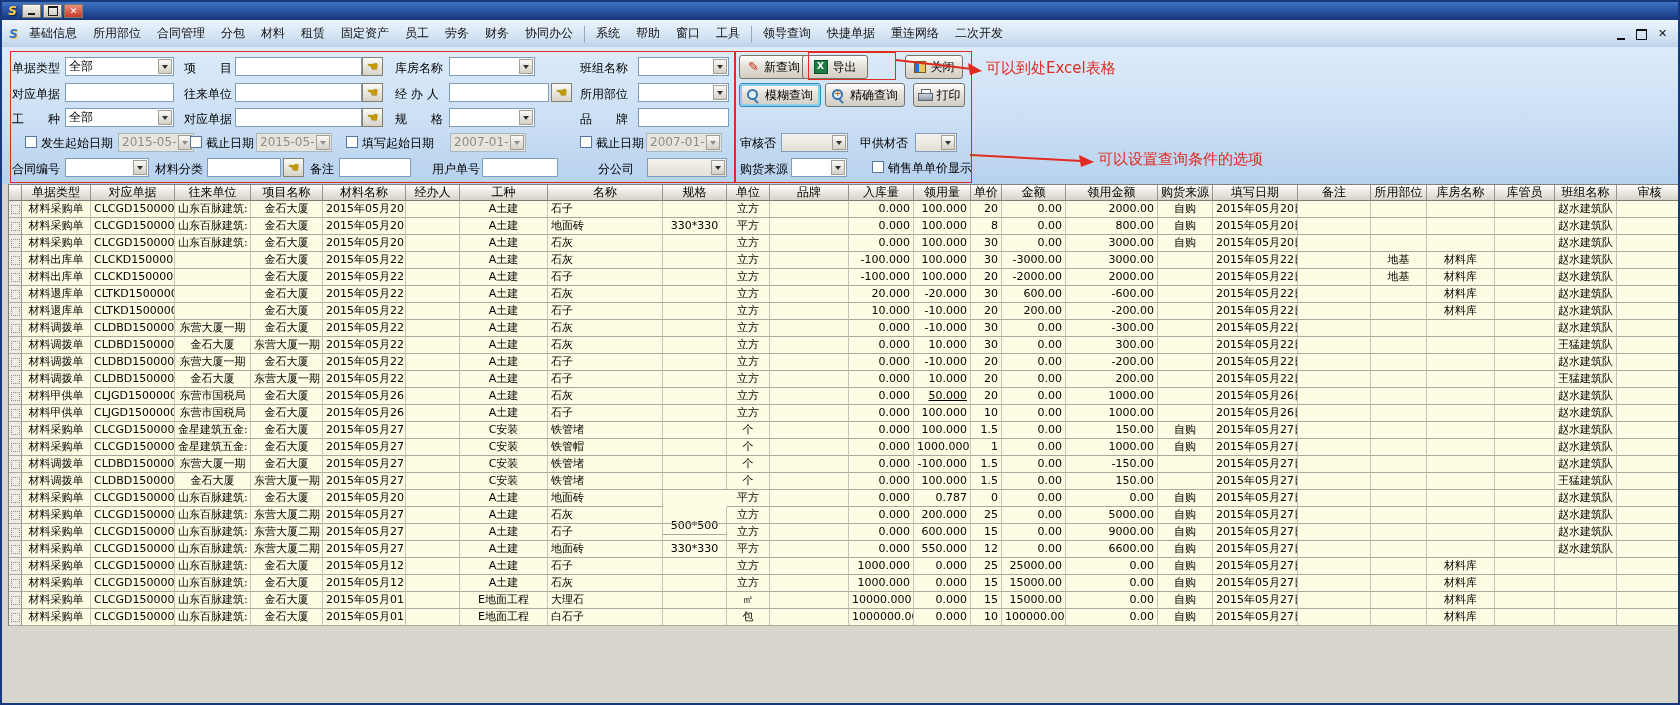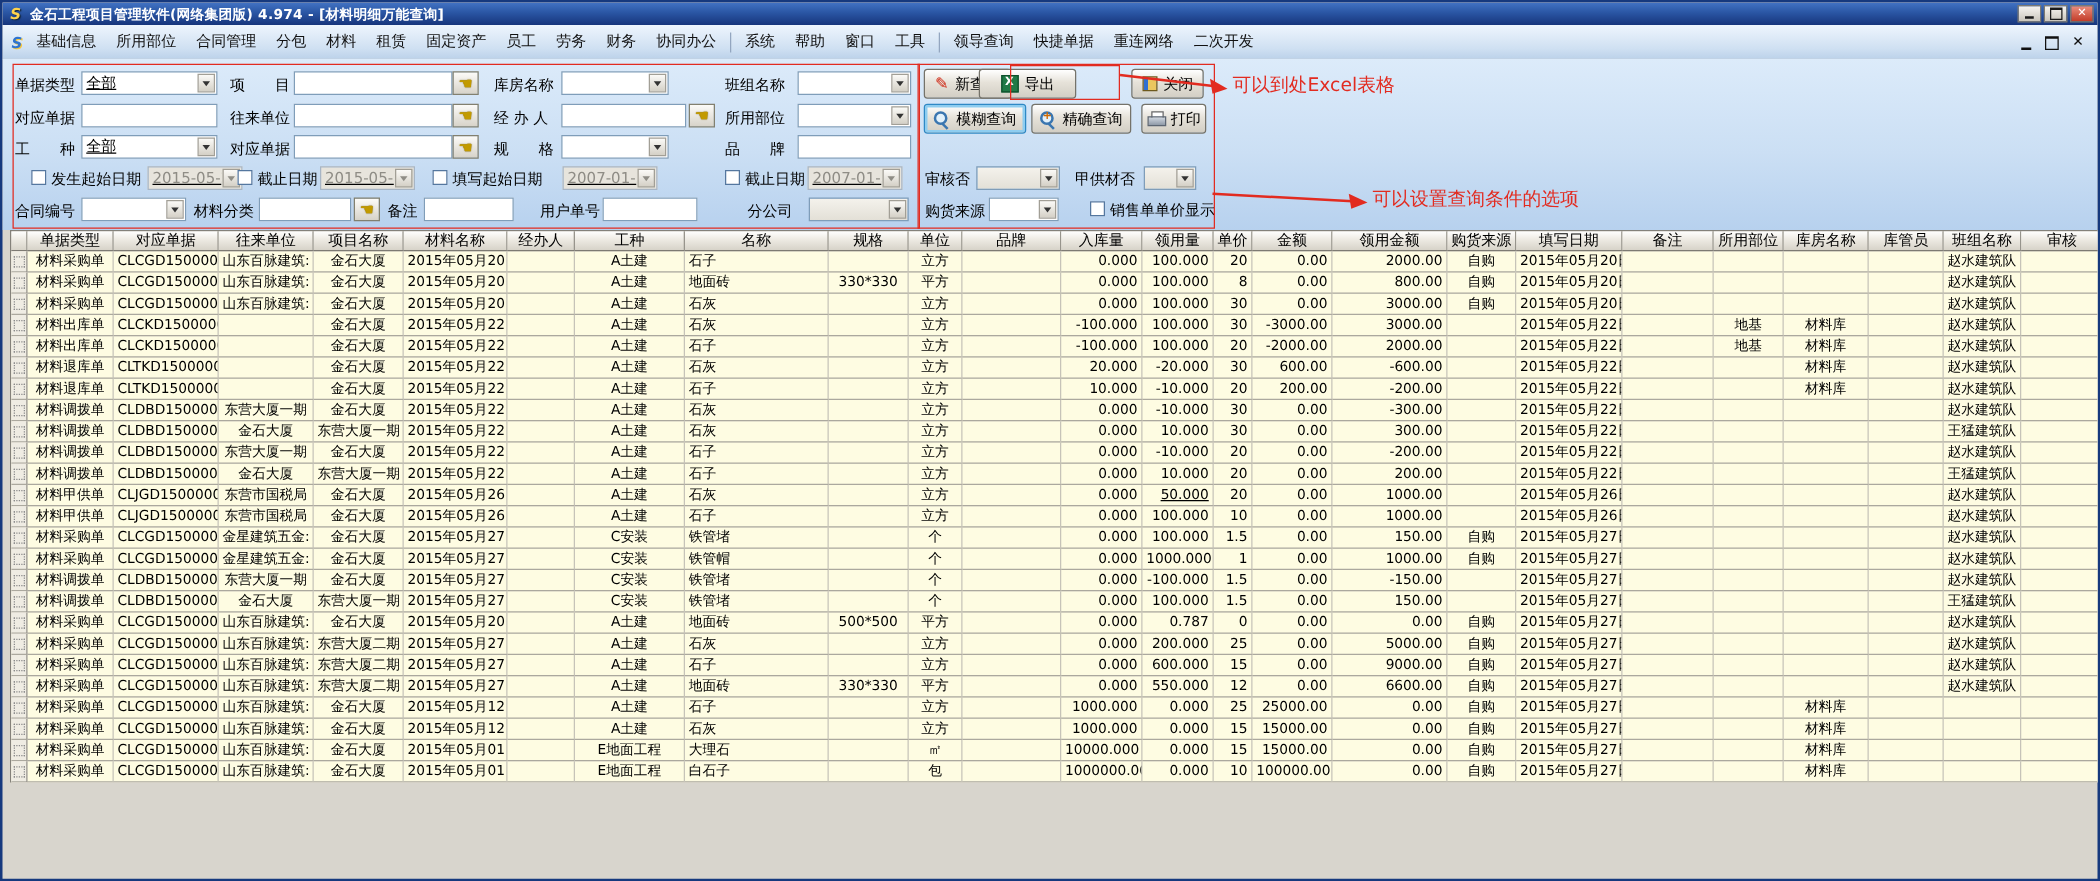--- a/index.html
+++ b/index.html
@@ -24,21 +24,21 @@
   .mdictl{display:flex;align-items:center;gap:6px;padding-right:4px;}
   .mbtn{width:15px;height:13px;display:flex;align-items:flex-end;justify-content:center;color:#111;}
   .mbtn .minbar{width:8px;height:2px;background:#111;}
   .mbtn .restbox{width:9px;height:8px;border:1px solid #111;border-top-width:2px;}
   .mbtn.x{font-size:11px;font-weight:bold;align-items:center;}
 
   
   .fpanel{position:absolute;top:45px;left:0;right:0;height:137px;background:linear-gradient(180deg,#dcebfa 0%,#cbdff4 55%,#b7d1ee 100%);}
   .flabel{position:absolute;font-size:12px;color:#000;white-space:nowrap;}
   .txt{position:absolute;height:19px;border:1px solid #7f9db9;background:#fff;font-size:12px;padding:0 3px;box-sizing:border-box;font-family:inherit;}
-  .combo{position:absolute;height:19px;border:1px solid #7f9db9;background:#fff;box-sizing:border-box;text-decoration:underline;}
+  .combo{position:absolute;height:19px;border:1px solid #7f9db9;background:#fff;box-sizing:border-box;}
   .combo .cval{display:block;font-size:12px;line-height:17px;padding-left:3px;margin-right:16px;overflow:hidden;white-space:nowrap;}
   .carrow{position:absolute;right:1px;top:1px;bottom:1px;width:14px;background:linear-gradient(#fbfaf7,#d4d0c6);border:1px solid #a29f96;box-sizing:border-box;display:flex;align-items:center;justify-content:center;}
   .carrow::after{content:"";width:0;height:0;border:3px solid transparent;border-top:4px solid #333;margin-top:4px;}
   .combo.gray{background:linear-gradient(#f4f2ec,#e3e0d7);}
   .combo.disabled{background:#e7e4dc;border-color:#a7b5c5;}
   .combo.disabled .cval{color:#8f8d86;}
   .combo.disabled .carrow::after{border-top-color:#8f8d86;}
   .handbtn{position:absolute;width:21px;height:19px;background:linear-gradient(#fcfbf8,#d7d3c9);border:1px solid #82806f;box-sizing:border-box;text-align:center;line-height:15px;cursor:default;}
   .handico{font-size:13px;color:#c29a00;text-shadow:0 0 1px #6b5500;}
   .cb{position:absolute;width:12px;height:12px;background:#fff;border:1px solid #55779f;box-sizing:border-box;}
@@ -72,21 +72,20 @@
   .selcell{background:#efece3;border-right:1px solid #97948c;display:flex;align-items:center;justify-content:center;padding:0;}
   .rowdot{width:7px;height:7px;border:1px dotted #8a8a8a;}
 </style>
 </head>
 <body>
 
 <div class="window">
 
   <div class="titlebar">
     <span class="applogo">S</span>
-    <span class="title">金石工程项目管理软件(网络集团版) 4.974 - [材料明细万能查询]</span>
     <span class="wbtn">
         <span class="minbar"></span>
       </span>
     <span class="wbtn">
         <span class="restbox"></span>
       </span>
     <span class="wbtn close">✕</span>
   </div>
 
   <div class="menubar">
@@ -233,21 +232,21 @@
         <span class="cval"></span>
         <span class="carrow"></span>
       </div>
     <span class="cb" style="left:870px;top:114px"></span>
     <span class="flabel" style="left:886px;top:113px">销售单单价显示</span>
 
     <div class="btn" style="left:737px;top:8px;width:70px">
         <span class="ico ico-brush"></span>
         <span>新查询</span>
       </div>
-    <div class="btn" style="left:781px;top:8px;width:78px">
+    <div class="btn" style="left:800px;top:8px;width:66px">
         <span class="ico ico-excel"></span>
         <span>导出</span>
       </div>
     <div class="btn" style="left:903px;top:8px;width:58px">
         <span class="ico ico-door"></span>
         <span>关闭</span>
       </div>
     <div class="btn focus" style="left:737px;top:36px;width:82px">
         <span class="ico ico-mag"></span>
         <span>模糊查询</span>
@@ -805,21 +804,21 @@
             <span class="rowdot"></span>
           </div>
           <div class="cell ac" style="width: 69px;">材料采购单</div>
           <div class="cell ac" style="width: 84px;">CLCGD150000001</div>
           <div class="cell ac" style="width: 76px;">山东百脉建筑:</div>
           <div class="cell ac" style="width: 72px;">金石大厦</div>
           <div class="cell ac" style="width: 83px;">2015年05月20日</div>
           <div class="cell ac" style="width: 54px;"></div>
           <div class="cell ac" style="width: 88px;">A土建</div>
           <div class="cell al" style="width: 115px;">地面砖</div>
-          <div class="cell ac" style="width: 64px;">500*500</div>
+          <div class="cell ac" style="width: 64px; margin-top: 28px;">500*500</div>
           <div class="cell ac" style="width: 43px;">平方</div>
           <div class="cell ac" style="width: 79px;"></div>
           <div class="cell ar" style="width: 65px;">0.000</div>
           <div class="cell ar" style="width: 57px;">0.787</div>
           <div class="cell ar" style="width: 31px;">0</div>
           <div class="cell ar" style="width: 64px;">0.00</div>
           <div class="cell ar" style="width: 92px;">0.00</div>
           <div class="cell ac" style="width: 55px;">自购</div>
           <div class="cell ac" style="width: 85px;">2015年05月27日</div>
           <div class="cell al" style="width: 73px;"></div>

